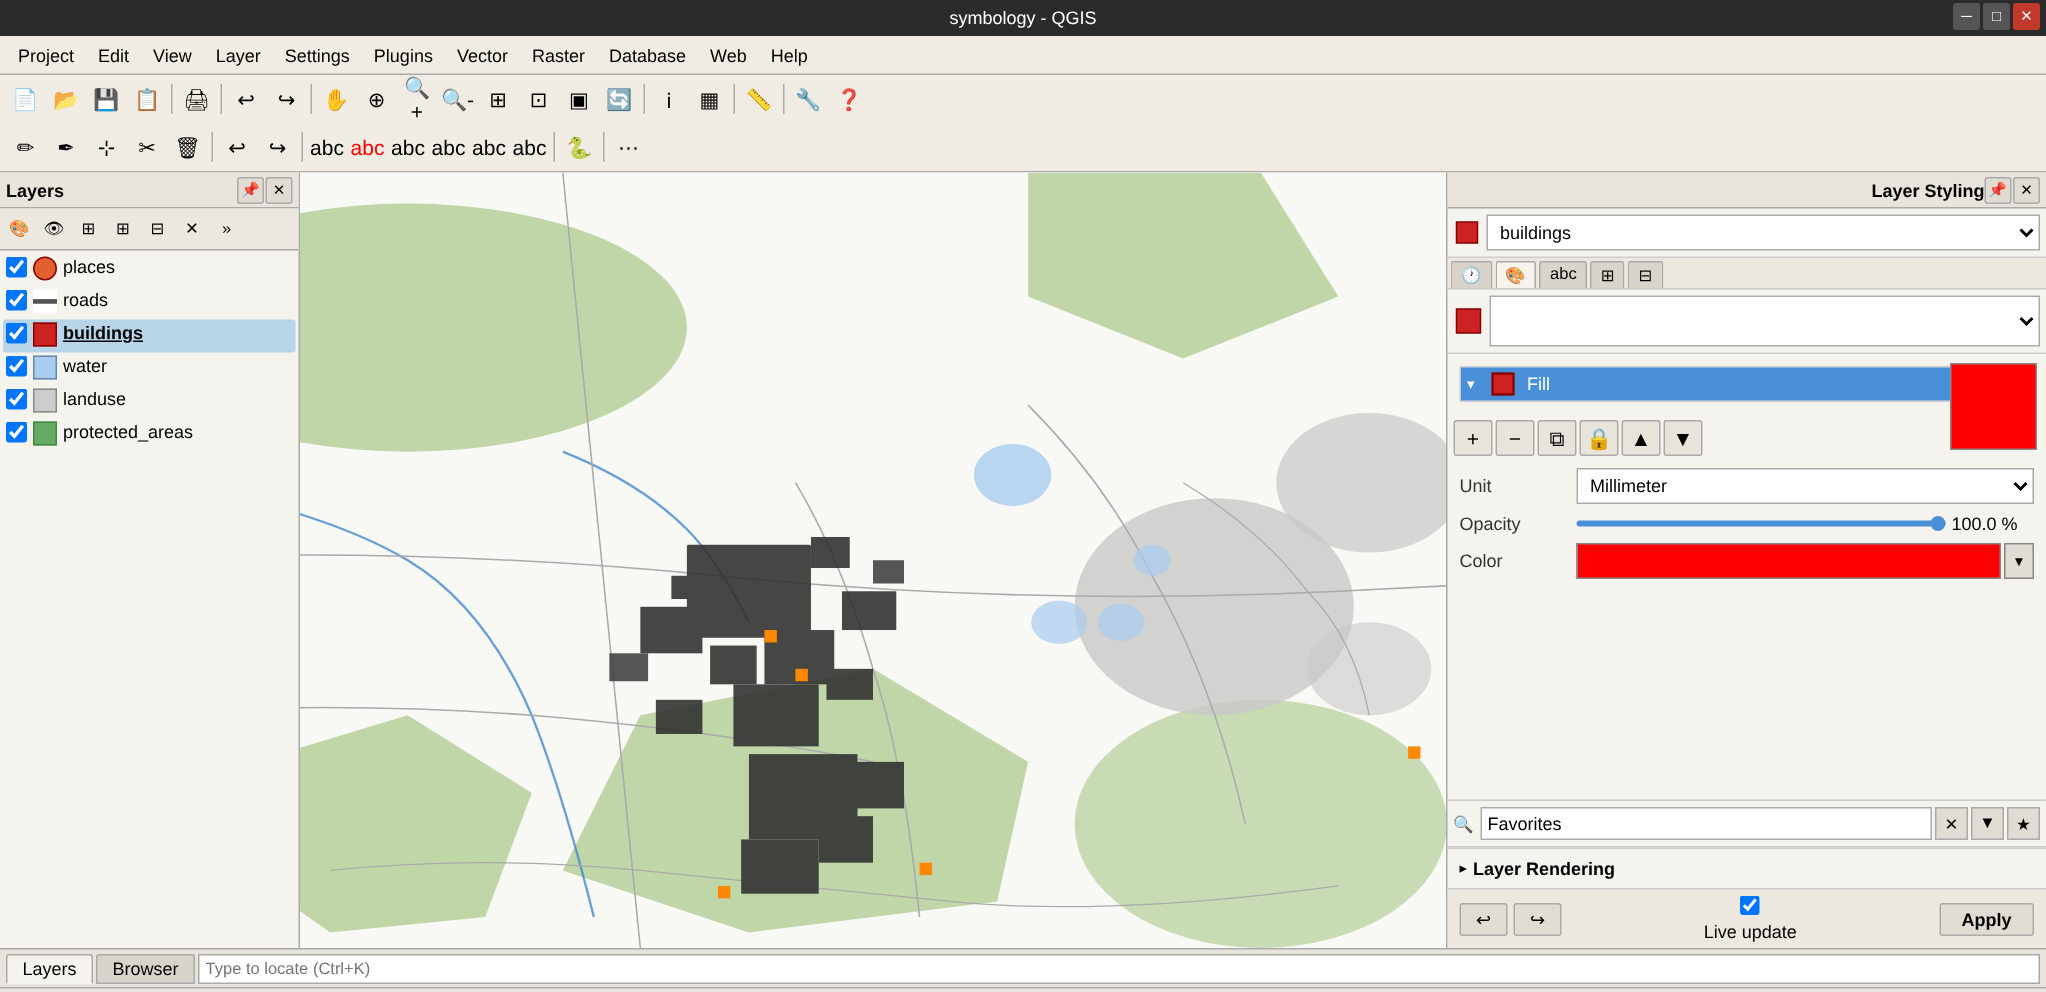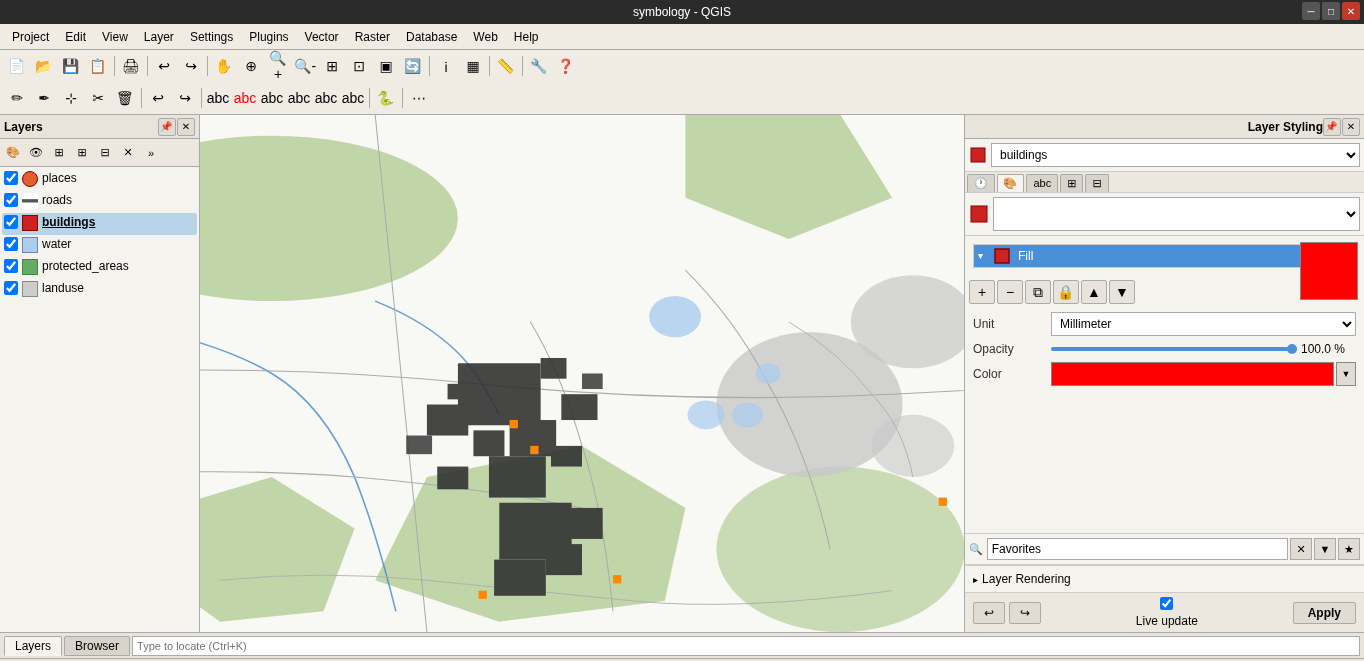--- a/index.html
+++ b/index.html
@@ -94,21 +94,21 @@
     
     
     #favorites-row { padding: 4px; border-top: 1px solid #ccc; border-bottom: 1px solid #ccc; display: flex; align-items: center; gap: 2px; }
     .fav-search { flex: 1; height: 22px; font-size: 12px; border: 1px solid #aaa; padding: 0 4px; background: #fff; }
     .fav-btn { width: 22px; height: 22px; border: 1px solid #aaa; background: #e0dcd4; cursor: pointer; display: flex; align-items: center; justify-content: center; font-size: 11px; }
     
     
     #layer-rendering { padding: 4px 8px; border-top: 1px solid #ccc; }
     .section-header { display: flex; align-items: center; gap: 4px; cursor: pointer; padding: 2px 0; }
     .section-expand { font-size: 10px; }
-    .section-title { font-size: 12px; font-weight: normal; text-align: right; }
+    .section-title { font-size: 12px; font-weight: bold; text-align: right; }
     
     
     #styling-bottom { border-top: 1px solid #ccc; padding: 4px 8px; display: flex; align-items: center; justify-content: space-between; background: #ece8e0; }
     .bottom-btn { padding: 3px 10px; border: 1px solid #aaa; border-radius: 2px; cursor: pointer; background: #e0dcd4; font-size: 12px; }
     .bottom-checkbox { display: flex; align-items: center; gap: 4px; font-size: 12px; flex-direction: column; }
     .apply-btn { padding: 3px 14px; border: 1px solid #aaa; border-radius: 2px; cursor: pointer; background: #e0dcd4; font-size: 12px; font-weight: bold; }
     
     
     #statusbar { background: #e8e4dc; border-top: 1px solid #aaa; height: 30px; display: flex; align-items: center; padding: 0 8px; gap: 8px; font-size: 11px; }
     
@@ -248,28 +248,28 @@
       </div>
 
       <div class="layer-item">
         <input type="checkbox" class="layer-checkbox" checked="" style="">
         <div class="layer-icon" style="background:#aaccee;border-color:#6688aa;"></div>
         <span class="layer-name">water</span>
       </div>
 
       <div class="layer-item">
         <input type="checkbox" class="layer-checkbox" checked="" style="">
+        <div class="layer-icon" style="background:#cccccc;border-color:#888;"></div>
+        <span class="layer-name">landuse</span>
+      </div>
+
+      <div class="layer-item">
+        <input type="checkbox" class="layer-checkbox" checked="" style="">
         <div class="layer-icon" style="background:#66aa66;border-color:#448844;"></div>
         <span class="layer-name">protected_areas</span>
-      </div>
-
-      <div class="layer-item">
-        <input type="checkbox" class="layer-checkbox" checked="" style="">
-        <div class="layer-icon" style="background:#cccccc;border-color:#888;"></div>
-        <span class="layer-name">landuse</span>
       </div>
     </div>
   </div>
 
   <div id="map-canvas">
     <svg id="map-svg" viewBox="0 0 1000 500" preserveAspectRatio="xMidYMid slice">
 
       <rect width="1000" height="500" fill="#f8f8f5"></rect>
 
       <ellipse cx="200" cy="100" rx="180" ry="80" fill="#a8c888" opacity="0.7"></ellipse>

